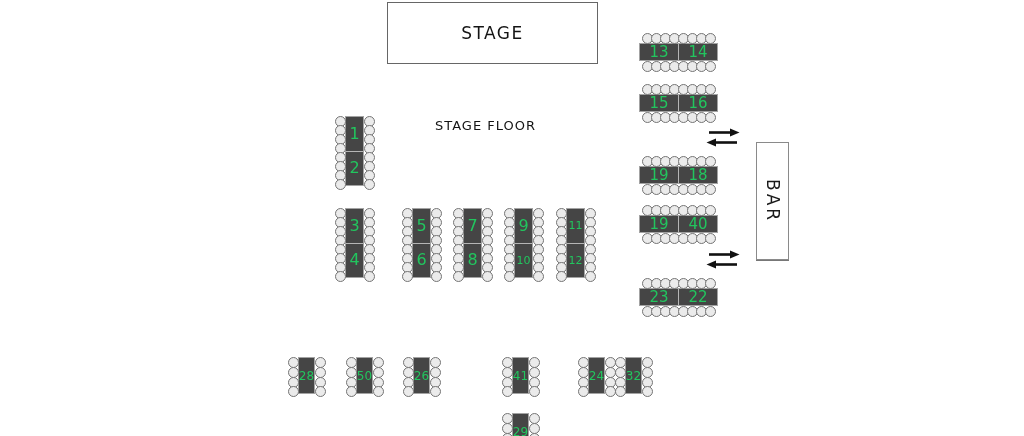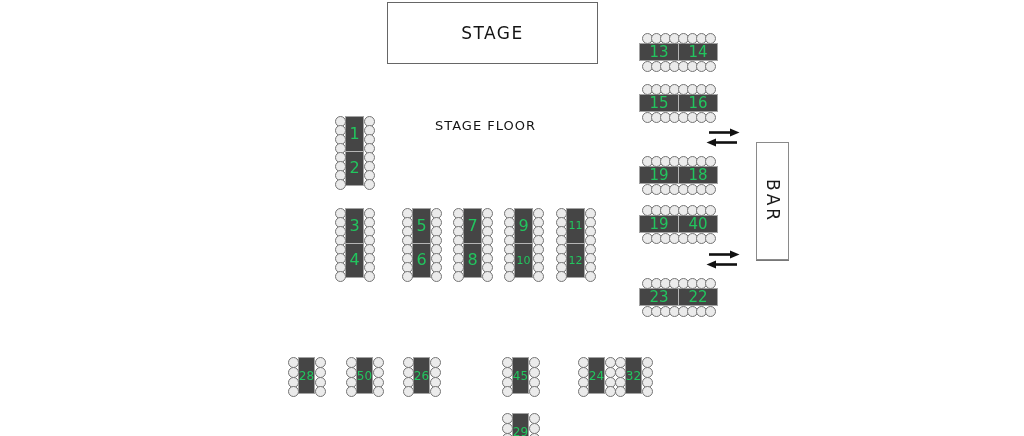--- a/index.html
+++ b/index.html
@@ -350,21 +350,21 @@
         <div class="chair" style="left: -11px; top: -1px;"></div>
         <div class="chair" style="left: 16px; top: -1px;"></div>
         <div class="chair" style="left: -11px; top: 8.75px;"></div>
         <div class="chair" style="left: 16px; top: 8.75px;"></div>
         <div class="chair" style="left: -11px; top: 18.5px;"></div>
         <div class="chair" style="left: 16px; top: 18.5px;"></div>
         <div class="chair" style="left: -11px; top: 28.25px;"></div>
         <div class="chair" style="left: 16px; top: 28.25px;"></div>
       </div>
       <div class="table v-single" style="left: 512px; top: 357px; width: 17px; height: 37px;">
-        <div class="cell">45</div>
+        <div class="cell">41</div>
         <div class="chair" style="left: -11px; top: -1px;"></div>
         <div class="chair" style="left: 16px; top: -1px;"></div>
         <div class="chair" style="left: -11px; top: 8.75px;"></div>
         <div class="chair" style="left: 16px; top: 8.75px;"></div>
         <div class="chair" style="left: -11px; top: 18.5px;"></div>
         <div class="chair" style="left: 16px; top: 18.5px;"></div>
         <div class="chair" style="left: -11px; top: 28.25px;"></div>
         <div class="chair" style="left: 16px; top: 28.25px;"></div>
       </div>
       <div class="table v-single" style="left: 588px; top: 357px; width: 17px; height: 37px;">

